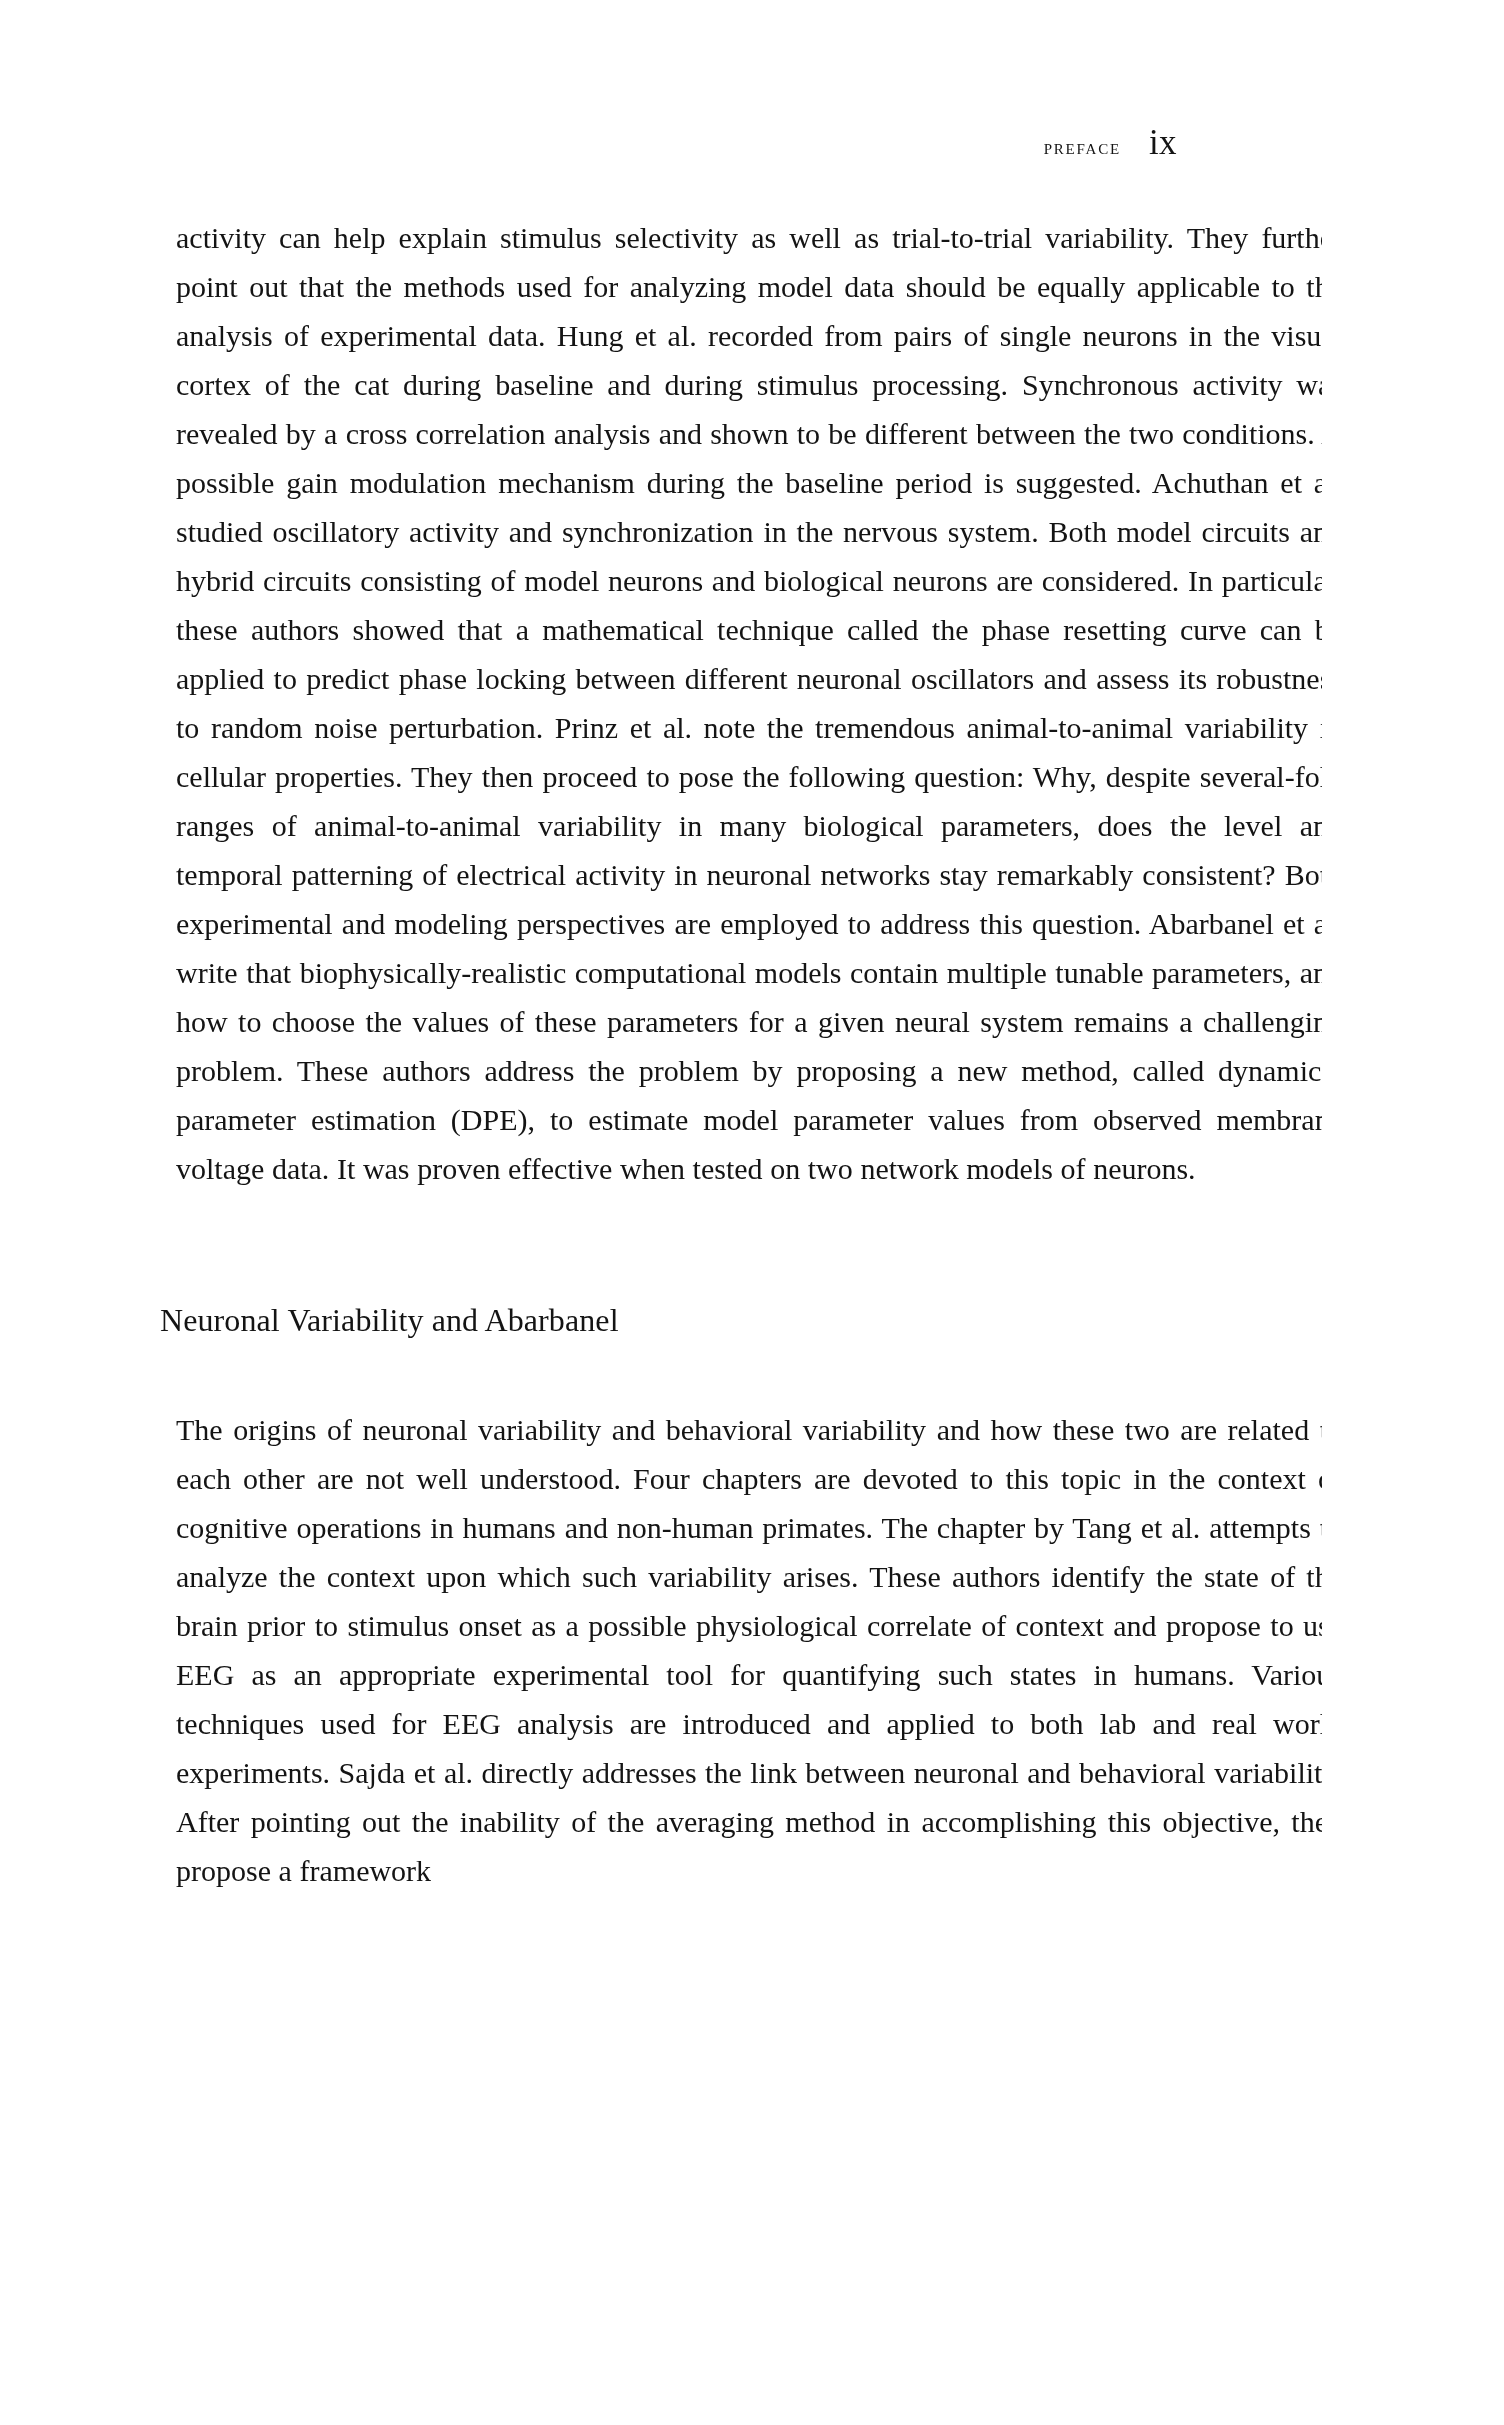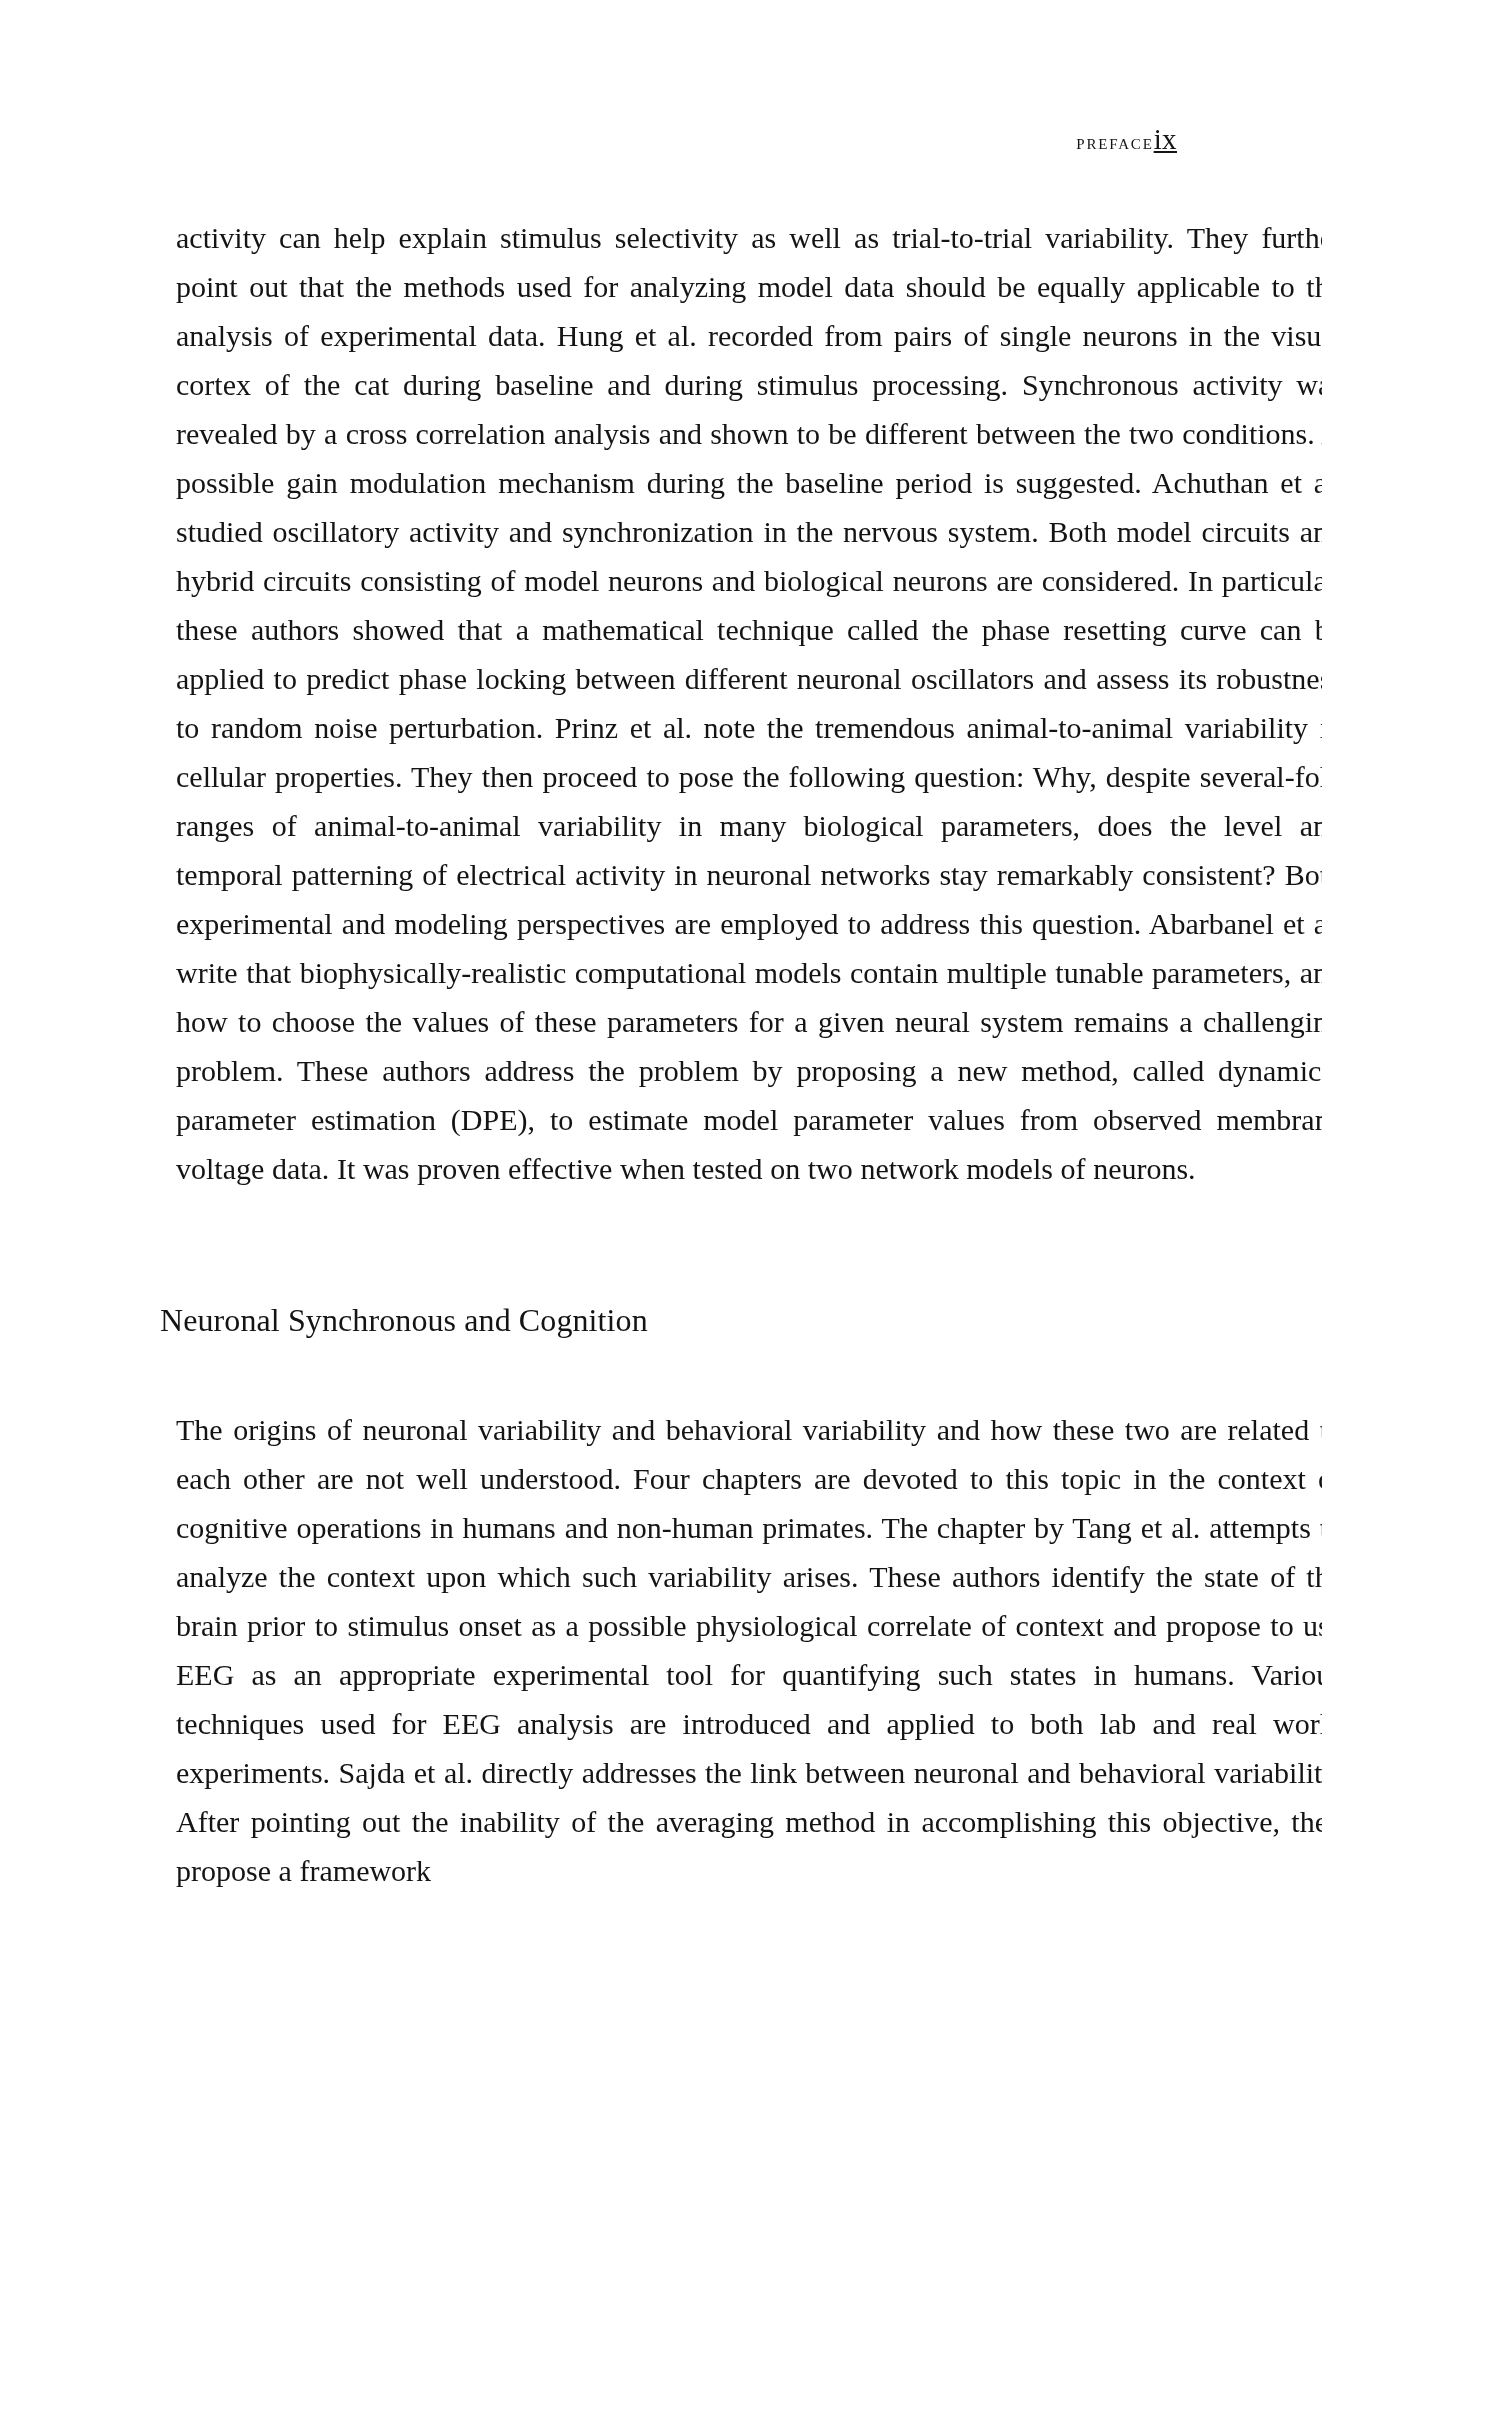--- a/index.html
+++ b/index.html
@@ -34,24 +34,24 @@
 
   .running-head-label {
     font-variant: small-caps;
     font-size: 22px;
     letter-spacing: 1.8px;
     color: #141414;
     text-transform: lowercase;
   }
 
   .running-head-folio {
-    font-size: 29px;
+    font-size: 35px;
     color: #141414;
+    margin-left: 28px;
     letter-spacing: 0.4px;
-    text-decoration: underline;
   }
 
   
   .text-column {
     position: absolute;
     left: 160px;
     top: 197px;
     width: 1199px;
   }
 
@@ -92,21 +92,21 @@
     <span class="running-head-label">PREFACE</span>
     <span class="running-head-folio">ix</span>
   </div>
 
   <div class="text-column">
 
     <p class="body-paragraph no-indent">activity can help explain stimulus selectivity as well as trial-to-trial variability. They further point out that the methods used for analyzing model data should be equally applicable to the analysis of experimental data. Hung et al. recorded from pairs of single neurons in the visual cortex of the cat during baseline and during stimulus processing. Synchronous activity was revealed by a cross correlation analysis and shown to be different between the two conditions. A possible gain modulation mechanism during the baseline period is suggested. Achuthan et al. studied oscillatory activity and synchronization in the nervous system. Both model circuits and hybrid circuits consisting of model neurons and biological neurons are considered. In particular, these authors showed that a mathematical technique called the phase resetting curve can be applied to predict phase locking between different neuronal oscillators and assess its robustness to random noise perturbation. Prinz et al. note the tremendous animal-to-animal variability in cellular properties. They then proceed to pose the following question: Why, despite several-fold ranges of animal-to-animal variability in many biological parameters, does the level and temporal patterning of electrical activity in neuronal networks stay remarkably consistent? Both experimental and modeling perspectives are employed to address this question. Abarbanel et al. write that biophysically-realistic computational models contain multiple tunable parameters, and how to choose the values of these parameters for a given neural system remains a challenging problem. These authors address the problem by proposing a new method, called dynamical parameter estimation (DPE), to estimate model parameter values from observed membrane voltage data. It was proven effective when tested on two network models of neurons.</p>
 
     <div class="gap-before-heading"></div>
 
-    <h2 class="section-heading">Neuronal Synchronous and Cognition</h2>
+    <h2 class="section-heading">Neuronal Variability and Abarbanel</h2>
 
     <div class="gap-after-heading"></div>
 
     <p class="body-paragraph no-indent">The origins of neuronal variability and behavioral variability and how these two are related to each other are not well understood. Four chapters are devoted to this topic in the context of cognitive operations in humans and non-human primates. The chapter by Tang et al. attempts to analyze the context upon which such variability arises. These authors identify the state of the brain prior to stimulus onset as a possible physiological correlate of context and propose to use EEG as an appropriate experimental tool for quantifying such states in humans. Various techniques used for EEG analysis are introduced and applied to both lab and real world experiments. Sajda et al. directly addresses the link between neuronal and behavioral variability. After pointing out the inability of the averaging method in accomplishing this objective, they propose a framework</p>
 
   </div>
 
 </div>
 
 

